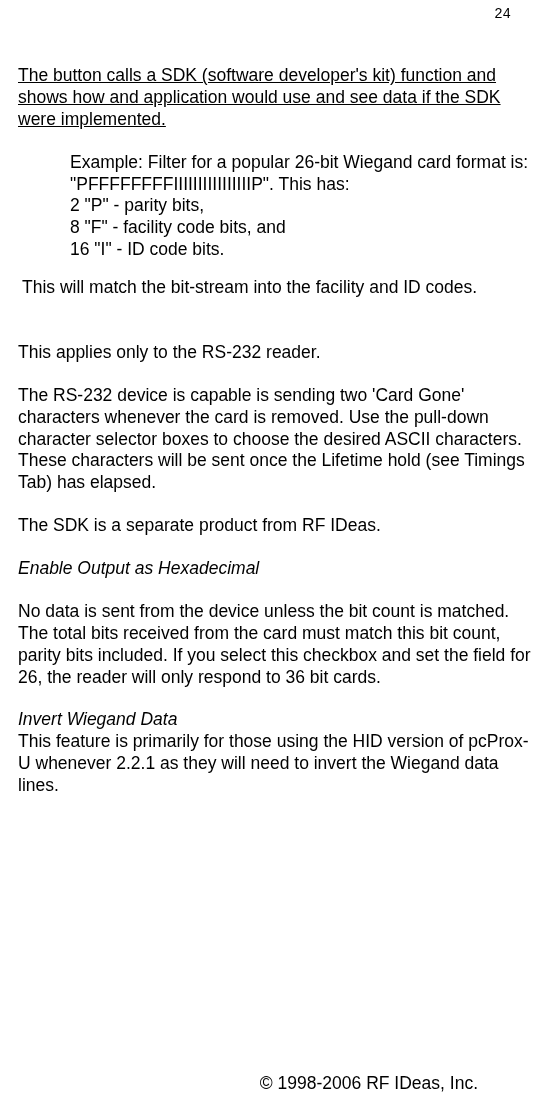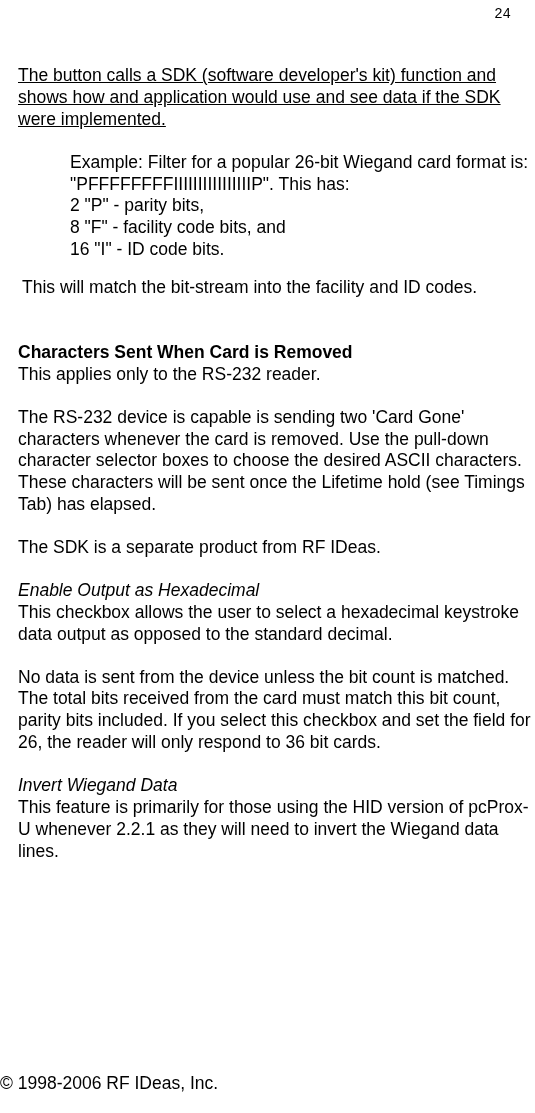--- a/index.html
+++ b/index.html
@@ -41,21 +41,21 @@
       font-weight: bold;
     }
     .heading-italic {
       font-style: italic;
     }
     .footer {
       position: absolute;
       bottom: 18px;
       left: 0;
       width: 478px;
-      text-align: left;
+      text-align: right;
     }
     .split-line {
       padding-left: 4px;
     }
     .section-gap {
       height: 22px;
     }
     .small-gap {
       height: 21px;
     }
@@ -73,35 +73,33 @@
     <div>Example: Filter for a popular 26-bit Wiegand card format is: "PFFFFFFFFIIIIIIIIIIIIIIIIP". This has:</div>
     <div>2 "P" - parity bits,</div>
     <div>8 "F" - facility code bits, and</div>
     <div>16 "I" - ID code bits.</div>
   </div>
   <div class="split-line">This will match the bit-stream into the facility and ID codes.</div>
 
   <div class="section-gap"></div>
   <div class="small-gap"></div>
 
-  <div class="heading-bold">Characters Sent When Card is Removed</div>
   <div>This applies only to the RS-232 reader.</div>
 
   <div class="small-gap"></div>
 
   <div>The RS-232 device is capable is sending two 'Card Gone' characters whenever the card is removed. Use the pull-down character selector boxes to choose the desired ASCII characters. These characters will be sent once the Lifetime hold (see Timings Tab) has elapsed.</div>
 
   <div class="small-gap"></div>
 
   <div>The SDK is a separate product from RF IDeas.</div>
 
   <div class="small-gap"></div>
 
   <div class="heading-italic">Enable Output as Hexadecimal</div>
-  <div>This checkbox allows the user to select a hexadecimal keystroke data output as opposed to the standard decimal.</div>
 
   <div class="small-gap"></div>
 
   <div>No data is sent from the device unless the bit count is matched. The total bits received from the card must match this bit count, parity bits included. If you select this checkbox and set the field for 26, the reader will only respond to 36 bit cards.</div>
 
   <div class="small-gap"></div>
 
   <div class="heading-italic">Invert Wiegand Data</div>
   <div>This feature is primarily for those using the HID version of pcProx-U whenever 2.2.1 as they will need to invert the Wiegand data lines.</div>
 

